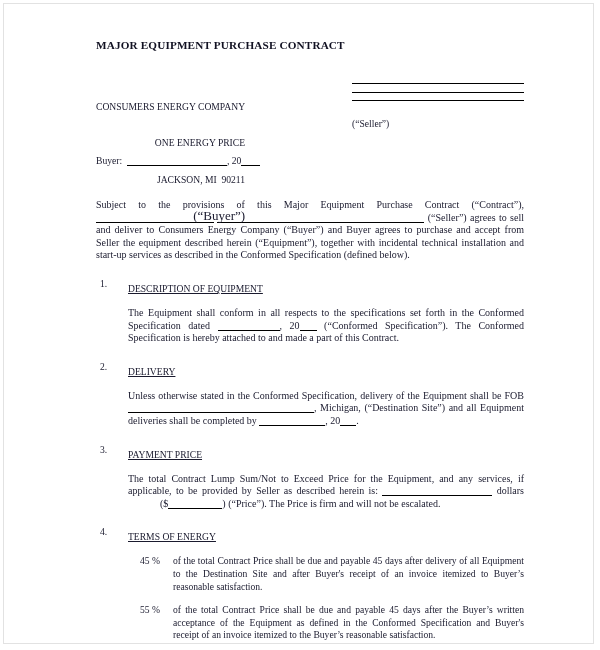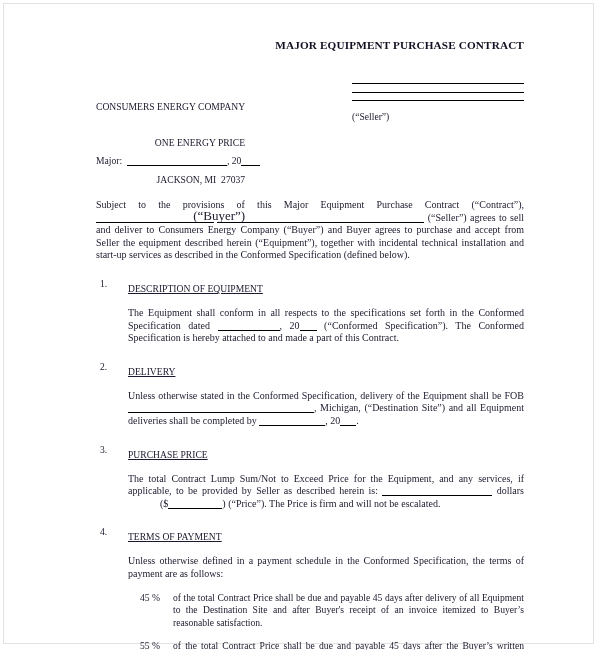--- a/index.html
+++ b/index.html
@@ -26,21 +26,21 @@
   }
   .inner {
     position: absolute;
     left: 92px;
     top: 0;
     width: 428px;
   }
 
   
   .doc-title {
-    text-align: right;
+    text-align: left;
     font-weight: bold;
     font-size: 11.2px;
     letter-spacing: 0.15px;
     margin-top: 35px;
     color: #111122;
   }
 
   
   .parties {
     position: relative;
@@ -66,21 +66,21 @@
   .rule {
     border-bottom: 1.6px solid #000;
     height: 0;
   }
   .rule.r1 { margin-top: 6px; }
   .rule.r2 { margin-top: 7.5px; }
   .rule.r3 { margin-top: 7.5px; }
   .seller-label {
     font-size: 9.6px;
     line-height: 12px;
-    margin-top: 10px;
+    margin-top: 17px;
   }
   .buyer-label {
     font-size: 13px;
   }
 
   
   .date-line {
     margin-top: 26px;
     font-size: 9.6px;
     white-space: nowrap;
@@ -160,57 +160,56 @@
 
 <div class="page">
   <div class="inner">
 
     <div class="doc-title">MAJOR EQUIPMENT PURCHASE CONTRACT</div>
 
     <div class="parties">
       <div class="buyer-block">
         <span class="ln">CONSUMERS ENERGY COMPANY</span>
         <span class="ln">ONE ENERGY PRICE</span>
-        <span class="ln">JACKSON, MI  27037</span>
+        <span class="ln">JACKSON, MI  90211</span>
         <span class="ln buyer-label">(“Buyer”)</span>
       </div>
       <div class="seller-block">
         <div class="rule r1"></div>
         <div class="rule r2"></div>
         <div class="rule r3"></div>
         <div class="seller-label">(“Seller”)</div>
       </div>
     </div>
 
-    <div class="date-line"><span>Major:</span>&nbsp;&nbsp;<span class="blank b-date"></span><span>, 20</span><span class="blank b-yr"></span></div>
+    <div class="date-line"><span>Buyer:</span>&nbsp;&nbsp;<span class="blank b-date"></span><span>, 20</span><span class="blank b-yr"></span></div>
 
     <div class="para subject"><span>Subject to the provisions of this Major Equipment Purchase Contract (“Contract”),</span> <span class="blank b-seller1"></span> <span class="blank b-seller2"></span> <span>(“Seller”) agrees to sell and deliver to Consumers Energy Company (“Buyer”) and Buyer agrees to purchase and accept from Seller the equipment described herein (“Equipment”), together with incidental technical installation and start-up services as described in the Conformed Specification (defined below).</span></div>
 
     <div class="section">
       <span class="sec-num">1.</span>
       <span class="sec-title">DESCRIPTION OF EQUIPMENT</span>
       <div class="sec-body para"><span>The Equipment shall conform in all respects to the specifications set forth in the Conformed Specification dated</span> <span class="blank b-spec"></span><span>, 20</span><span class="blank b-yr2"></span> <span>(“Conformed Specification”).   The Conformed Specification is hereby attached to and made a part of this Contract.</span></div>
     </div>
 
     <div class="section">
       <span class="sec-num">2.</span>
       <span class="sec-title">DELIVERY</span>
       <div class="sec-body para"><span>Unless otherwise stated in the Conformed Specification, delivery of the Equipment shall be FOB</span> <span class="blank b-dest"></span><span>, Michigan, (“Destination Site”) and all Equipment deliveries shall be completed by</span> <span class="blank b-delv"></span><span>, 20</span><span class="blank b-yr3"></span><span>.</span></div>
     </div>
 
     <div class="section">
       <span class="sec-num">3.</span>
-      <span class="sec-title">PURCHASE PRICE</span>
+      <span class="sec-title">PAYMENT PRICE</span>
       <div class="sec-body para"><span>The total Contract Lump Sum/Not to Exceed Price for the Equipment, and any services, if applicable, to be provided by Seller as described herein is:</span> <span class="blank b-dollars"></span> <span>dollars</span> <span class="nowrap"><span>($</span><span class="blank b-price"></span><span>) (“Price”).   The Price is firm and will not be escalated.</span></span></div>
     </div>
 
     <div class="section">
       <span class="sec-num">4.</span>
-      <span class="sec-title">TERMS OF PAYMENT</span>
-      <div class="sec-body para"><span>Unless otherwise defined in a payment schedule in the Conformed Specification, the terms of payment are as follows:</span></div>
+      <span class="sec-title">TERMS OF ENERGY</span>
       <div class="sec-body" style="margin-top:0">
         <div class="pay-item">
           <span class="pay-pct">45 %</span>
           <span>of the total Contract Price shall be due and payable 45 days after delivery of all Equipment to the Destination Site and after Buyer's receipt of an invoice itemized to Buyer’s reasonable satisfaction.</span>
         </div>
         <div class="pay-item">
           <span class="pay-pct">55 %</span>
           <span>of the total Contract Price shall be due and payable 45 days after the Buyer’s written acceptance of the Equipment as defined in the Conformed Specification and Buyer's receipt of an invoice itemized to the Buyer’s reasonable satisfaction.</span>
         </div>
       </div>

